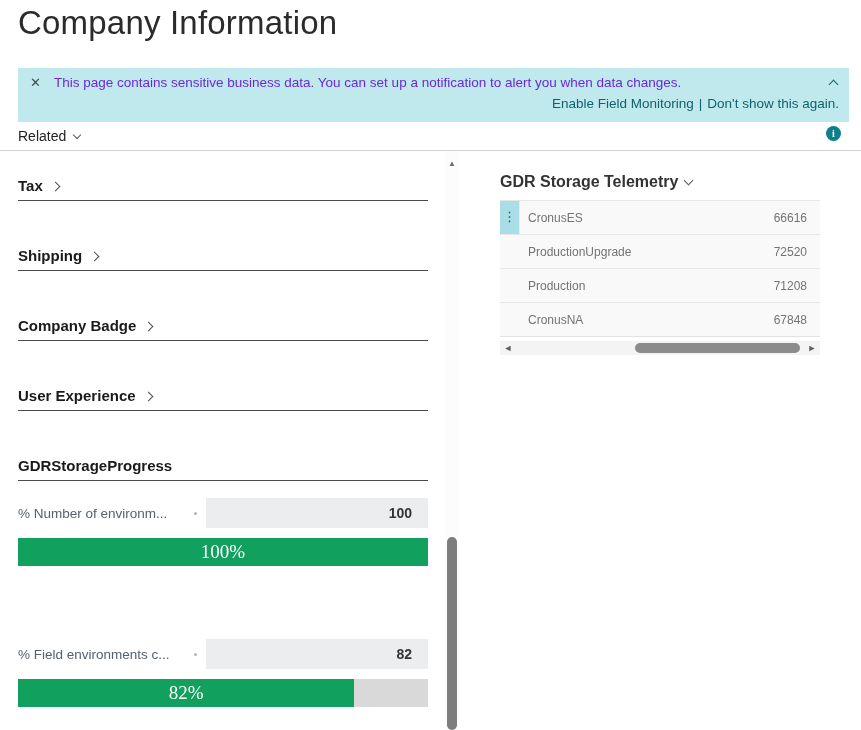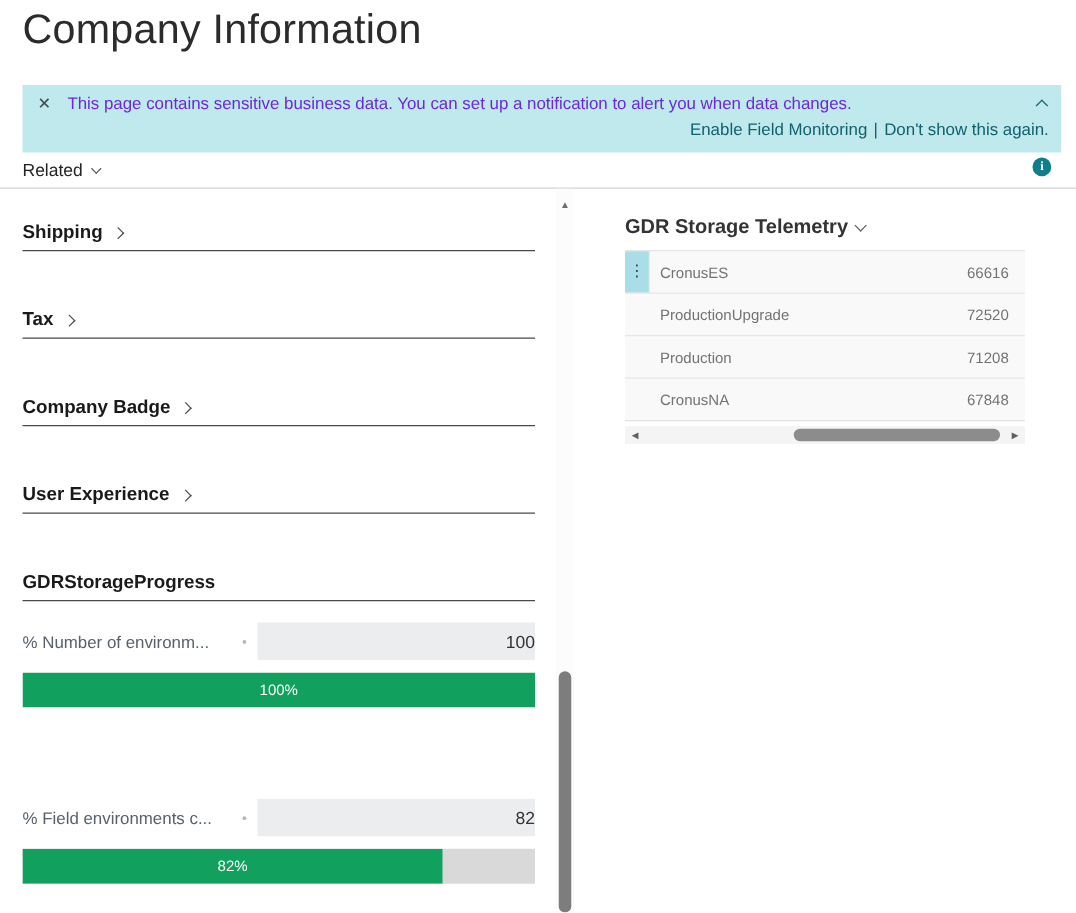--- a/index.html
+++ b/index.html
@@ -46,26 +46,26 @@
   .fasttab .chev { border-color:#4d4d4d; margin-top:1px; }
 
   .field-row { display:flex; align-items:center; margin-top:17px; height:30px; }
   .field-row.second { margin-top:73px; }
   .field-label { width:170px; font-size:13.5px; color:#56616c; white-space:nowrap;
                  overflow:hidden; }
   .field-dot { width:3px; height:3px; border-radius:50%; background:#b5b5b5;
                margin:0 0 0 6px; flex:none; }
   .field-box { flex:1; margin-left:9px; height:30px; background:#ebedee;
                display:flex; align-items:center; justify-content:flex-end;
-               padding-right:0; font-size:14px; color:#333; cursor:text; }
+               padding-right:16px; font-size:14px; color:#333; cursor:text;font-weight:bold; }
 
   .bar { margin-top:10px; height:28px; width:410px; background:#d9d9d9; overflow:hidden; }
   .bar .fill { height:100%; background:#12a05f; display:flex; align-items:center;
                justify-content:center; }
-  .plabel { color:#fff; font-size:12px; font-family:Liberation Sans, sans-serif; }
+  .plabel { color:#fff; font-size:19px; font-family:Liberation Serif, serif; }
 
   
   .vscroll { position:absolute; left:445px; top:151px; width:14px; height:579px;
              background:#fcfcfc; }
   .vscroll .arrow { display:block; text-align:center; color:#6d6d6d; font-size:8px;
                     padding-top:8px; cursor:pointer; }
   .vscroll .thumb { position:absolute; left:2px; top:386px; width:10px; height:193px;
                     background:#7d7d7d; border-radius:5px; cursor:grab; }
 
   
@@ -118,26 +118,26 @@
     <div class="related">
       <span>Related</span>
       <span class="chev down"></span>
     </div>
     <div class="info-dot">i</div>
   </div>
 
   <div class="left-pane">
 
     <div class="fasttab">
+      <span class="label">Tax</span>
+      <span class="chev right"></span>
+    </div>
+
+    <div class="fasttab">
       <span class="label">Shipping</span>
-      <span class="chev right"></span>
-    </div>
-
-    <div class="fasttab">
-      <span class="label">Tax</span>
       <span class="chev right"></span>
     </div>
 
     <div class="fasttab">
       <span class="label">Company Badge</span>
       <span class="chev right"></span>
     </div>
 
     <div class="fasttab">
       <span class="label">User Experience</span>

